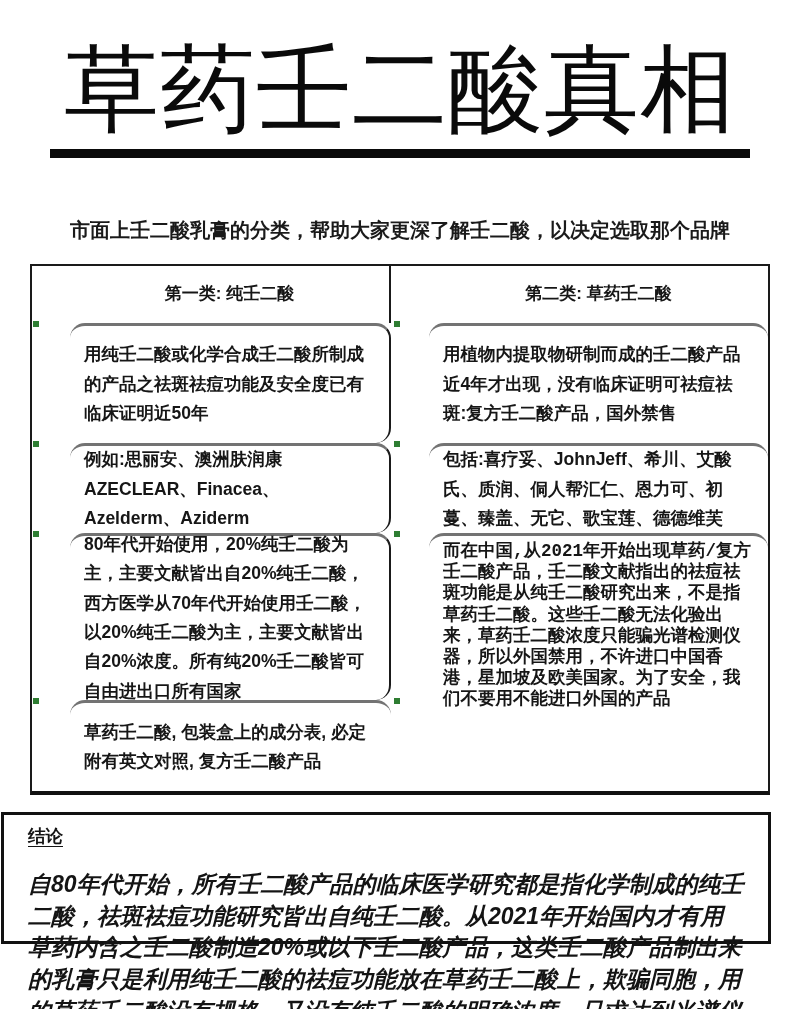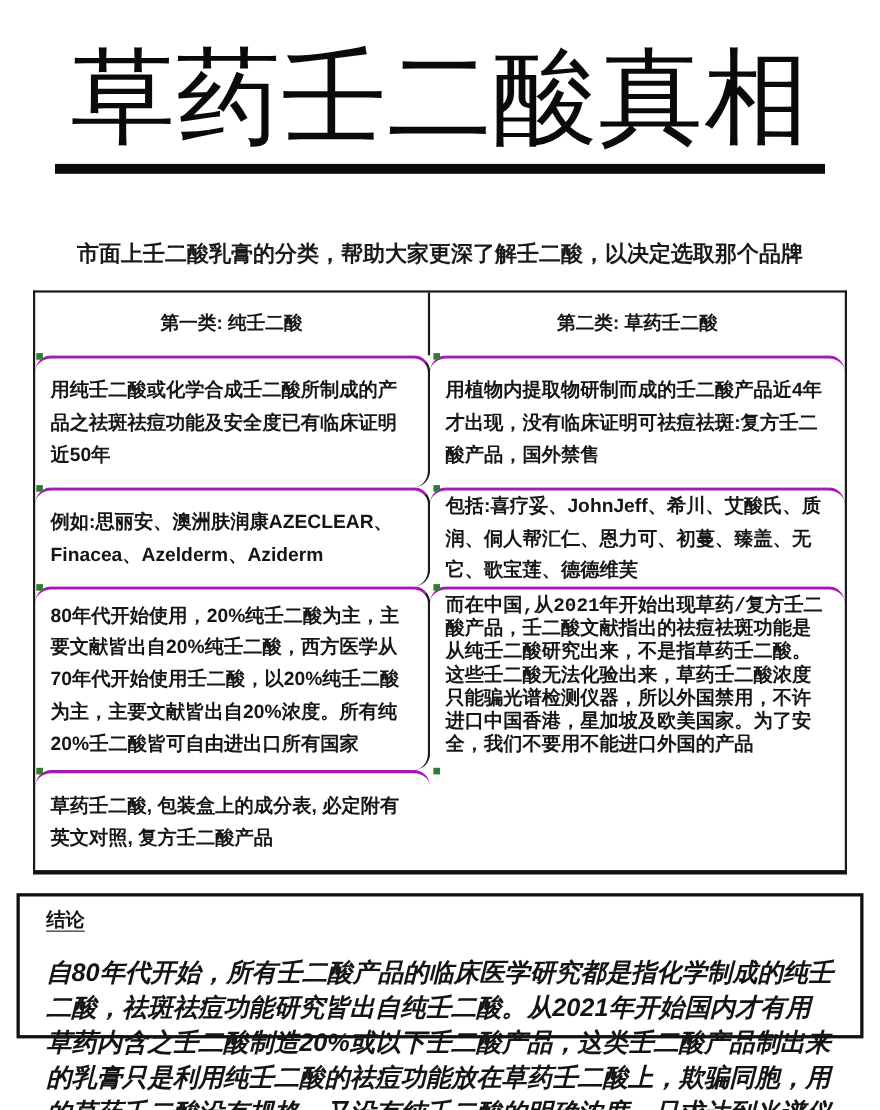--- a/index.html
+++ b/index.html
@@ -64,26 +64,27 @@
   }
   .cell {
     box-sizing: border-box;
     padding: 8px 14px;
     display: flex;
     align-items: center;
     font-size: 17.5px;
     font-weight: 700;
     line-height: 1.68;
     color: #161616;
+    margin-left: 38px;
   }
   .cell.left-col {
     border-right: 2px solid #1a1a1a;
   }
   .cell.divided {
-    border-top: 3px solid #a21caf;
+    border-top: 3px solid #737373;
     border-radius: 15px;
   }
   .cell.th {
     justify-content: center;
     font-size: 17px;
     padding: 4px 10px;
   }
   .cell.tight {
     line-height: 1.21;
     align-items: flex-start;
@@ -94,21 +95,21 @@
   .corner-mark {
     position: absolute;
     width: 6px;
     height: 6px;
     background: #2e7d32;
   }
 
   
   .conclusion-box {
     position: absolute;
-    left: 15px;
+    left: 1px;
     top: 812px;
     width: 770px;
     height: 132px;
     box-sizing: border-box;
     border: 3px solid #111111;
     padding: 9px 22px 0 24px;
     background: #ffffff;
   }
   .conclusion-heading {
     display: inline-block;

